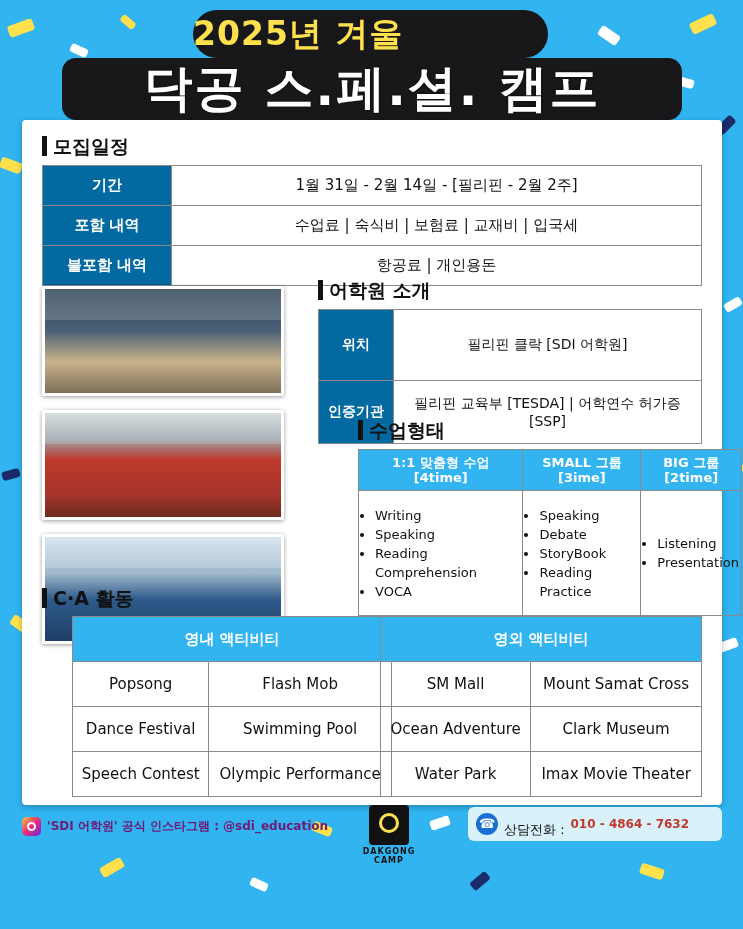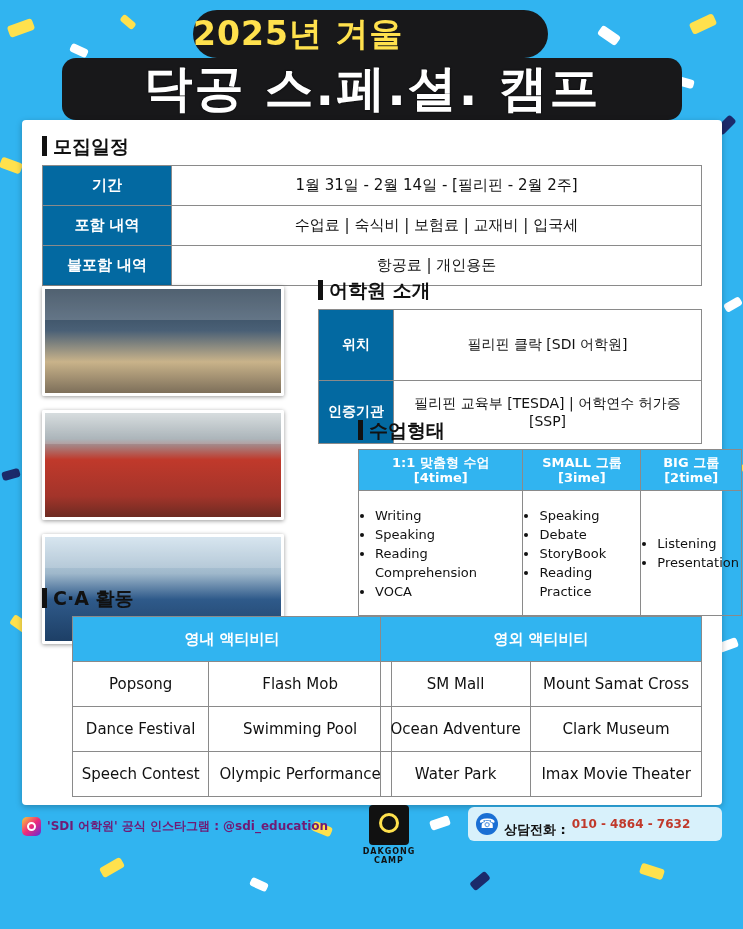--- a/index.html
+++ b/index.html
@@ -237,21 +237,21 @@
     box-sizing: border-box;
   }
   .phone-icon {
     width: 22px; height: 22px; background: #1a6fd4; border-radius: 50%;
     position: relative; flex: none;
   }
   .phone-icon::after {
     content:"\260E"; position:absolute; left:0; top:0; width:22px; height:22px;
     line-height:22px; text-align:center; color:#fff; font-size:13px;
   }
-  .phone-label { font-size: 13px; font-weight: bold; color: #111; margin-top: 12px; }
+  .phone-label { font-size: 13px; font-weight: normal; color: #111; margin-top: 12px; }
   .phone-number { font-size: 12px; color: #c0392b; font-weight: bold; }
 </style>
 </head>
 <body>
 
 <div id="poster">
 
   <div class="confetti c-yellow" style="left:8px;top:22px;width:26px;height:12px;transform:rotate(-20deg);border-radius:3px;"></div>
   <div class="confetti c-white" style="left:70px;top:46px;width:18px;height:9px;transform:rotate(25deg);border-radius:3px;"></div>
   <div class="confetti c-yellow" style="left:120px;top:18px;width:16px;height:8px;transform:rotate(40deg);border-radius:3px;"></div>

